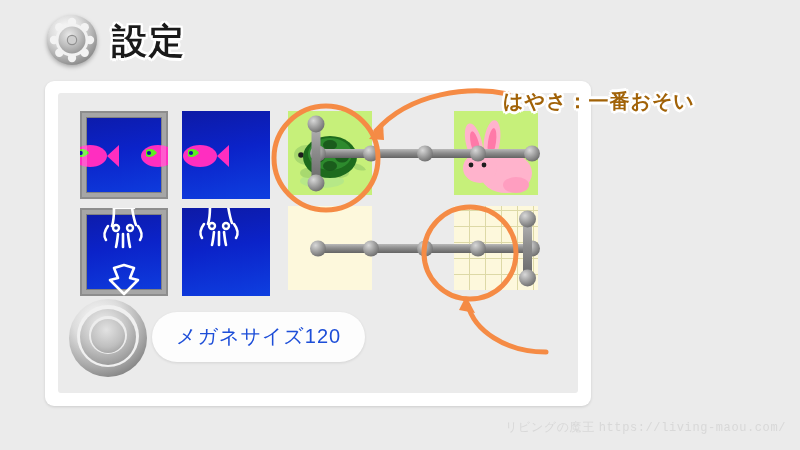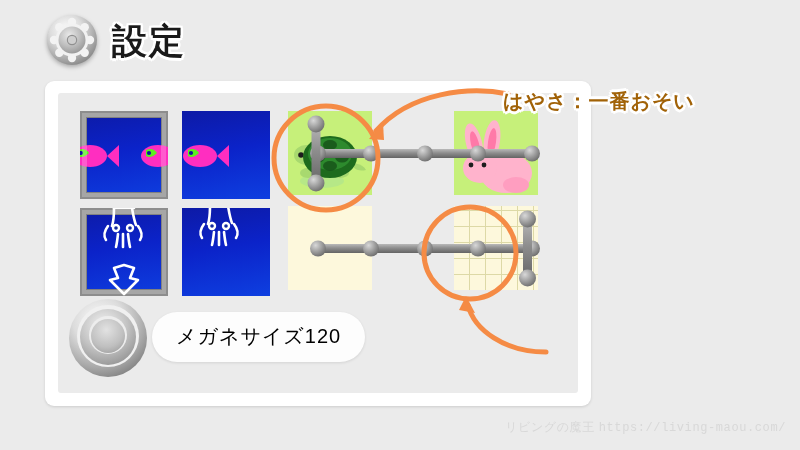--- a/index.html
+++ b/index.html
@@ -60,21 +60,21 @@
   .slider-svg{position:absolute;pointer-events:none;}
 
   
   .knob{position:absolute;left:68px;top:297px;width:80px;height:80px;}
 
   
   .pill{
     position:absolute;left:152px;top:312px;
     background:#fdfdfd;border-radius:26px;
     padding:11px 24px 12px 24px;
-    font-size:20px;color:#000000;letter-spacing:1px;
+    font-size:20px;color:#1d4ed8;letter-spacing:1px;
     box-shadow:0 1px 3px rgba(0,0,0,.10);
     white-space:nowrap;
   }
 
   
   .anno{
     position:absolute;font-size:20px;font-weight:700;color:#a16207;letter-spacing:1px;
     white-space:nowrap;
     text-shadow:
       -2px -2px 0 #fff, 2px -2px 0 #fff, -2px 2px 0 #fff, 2px 2px 0 #fff,

